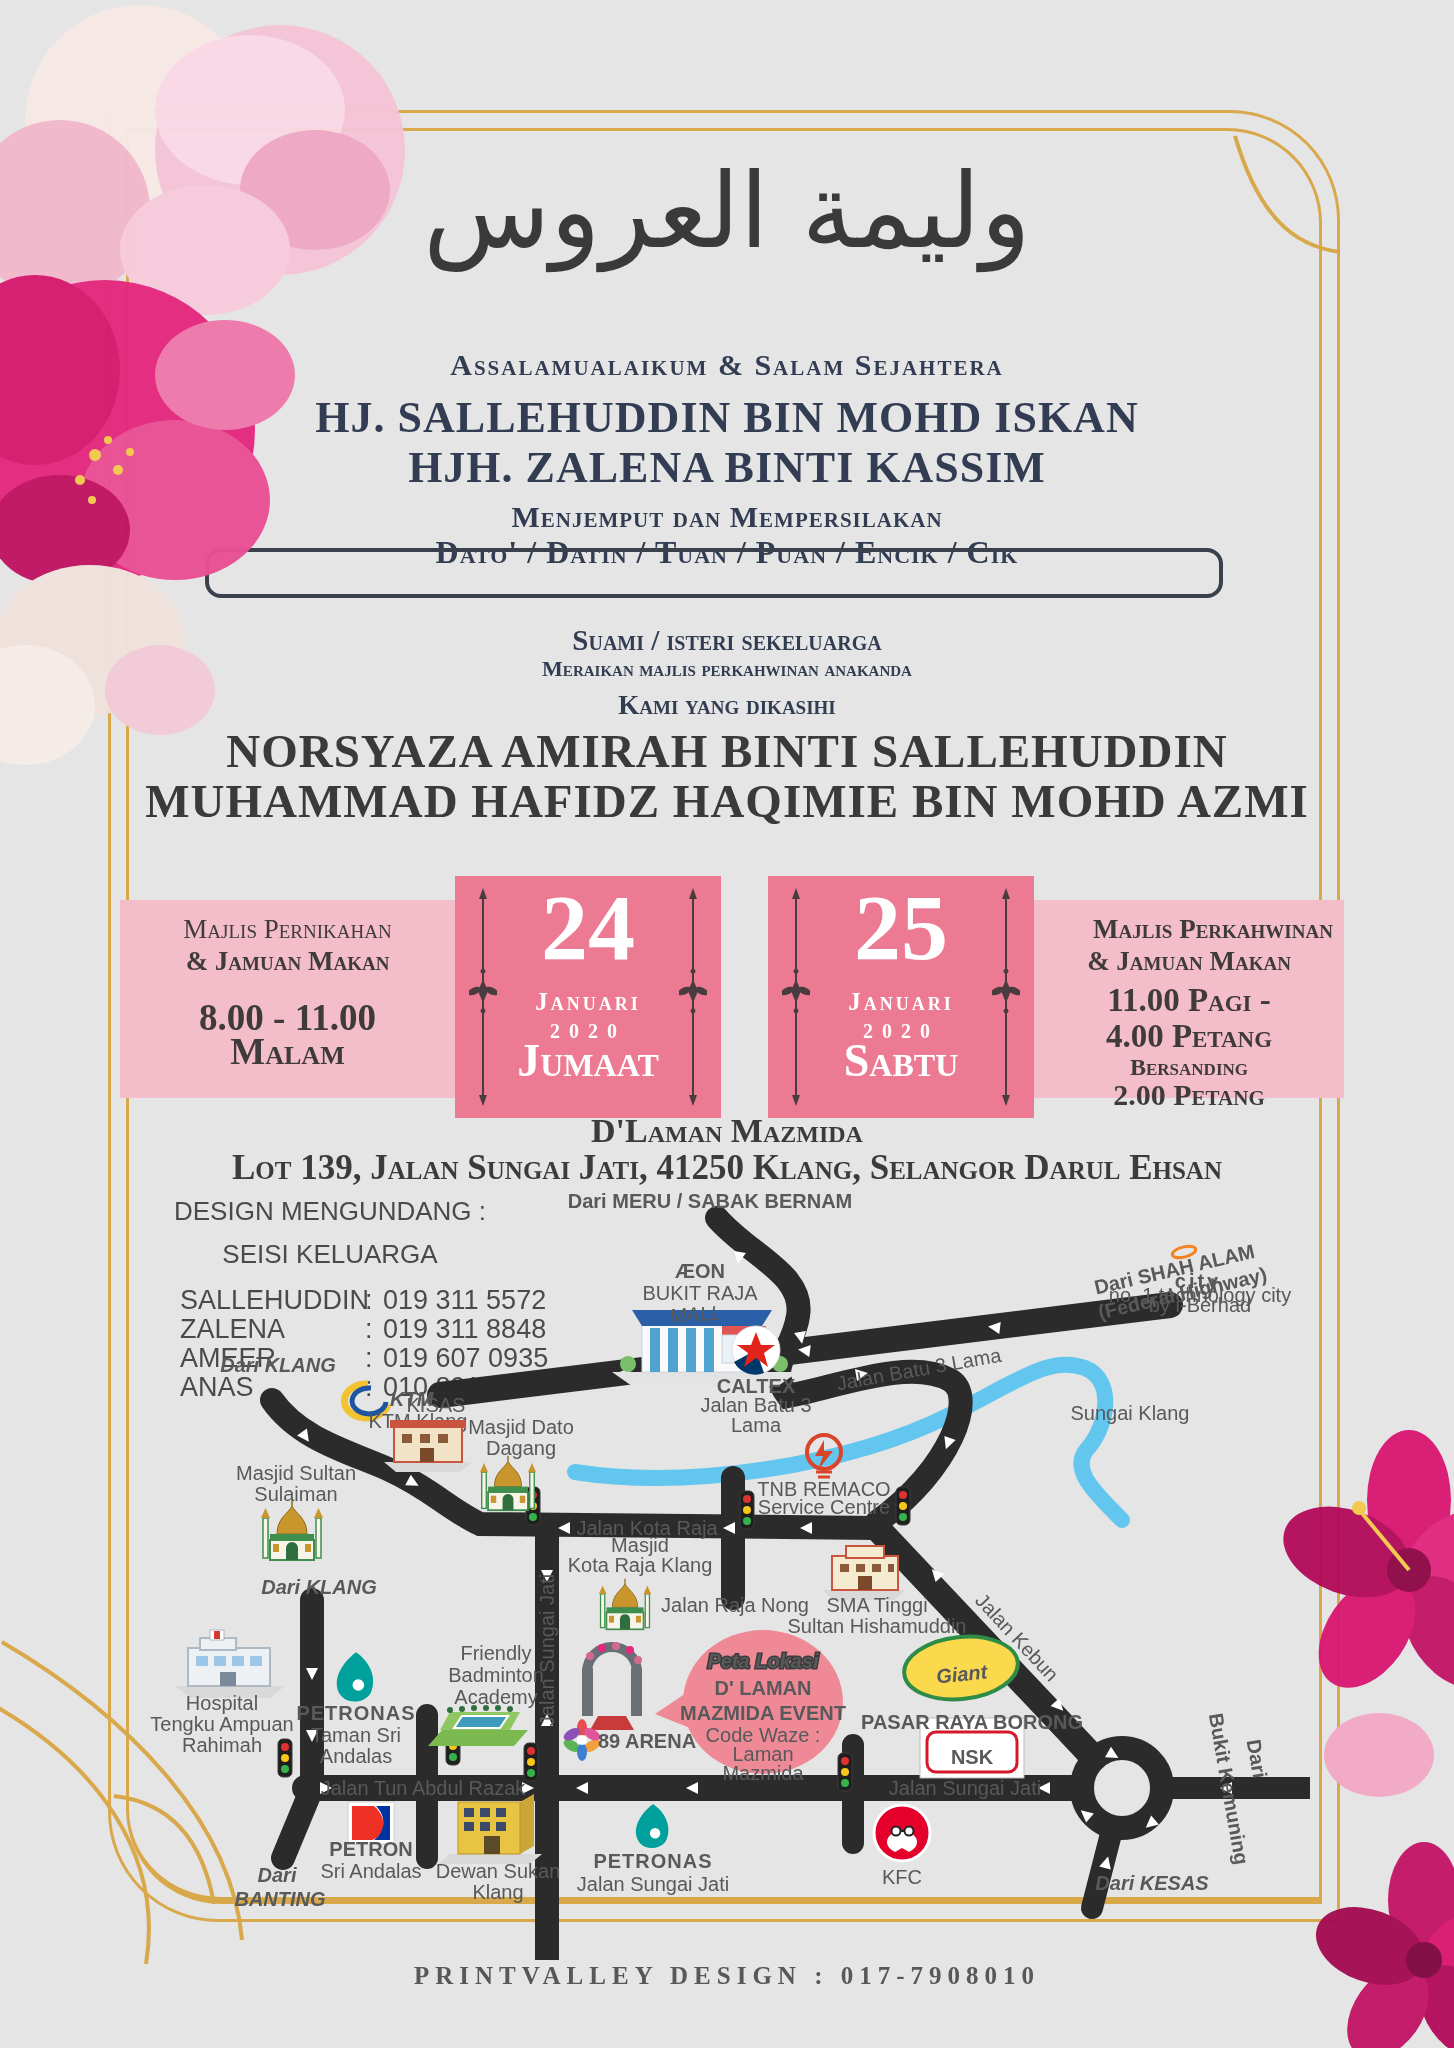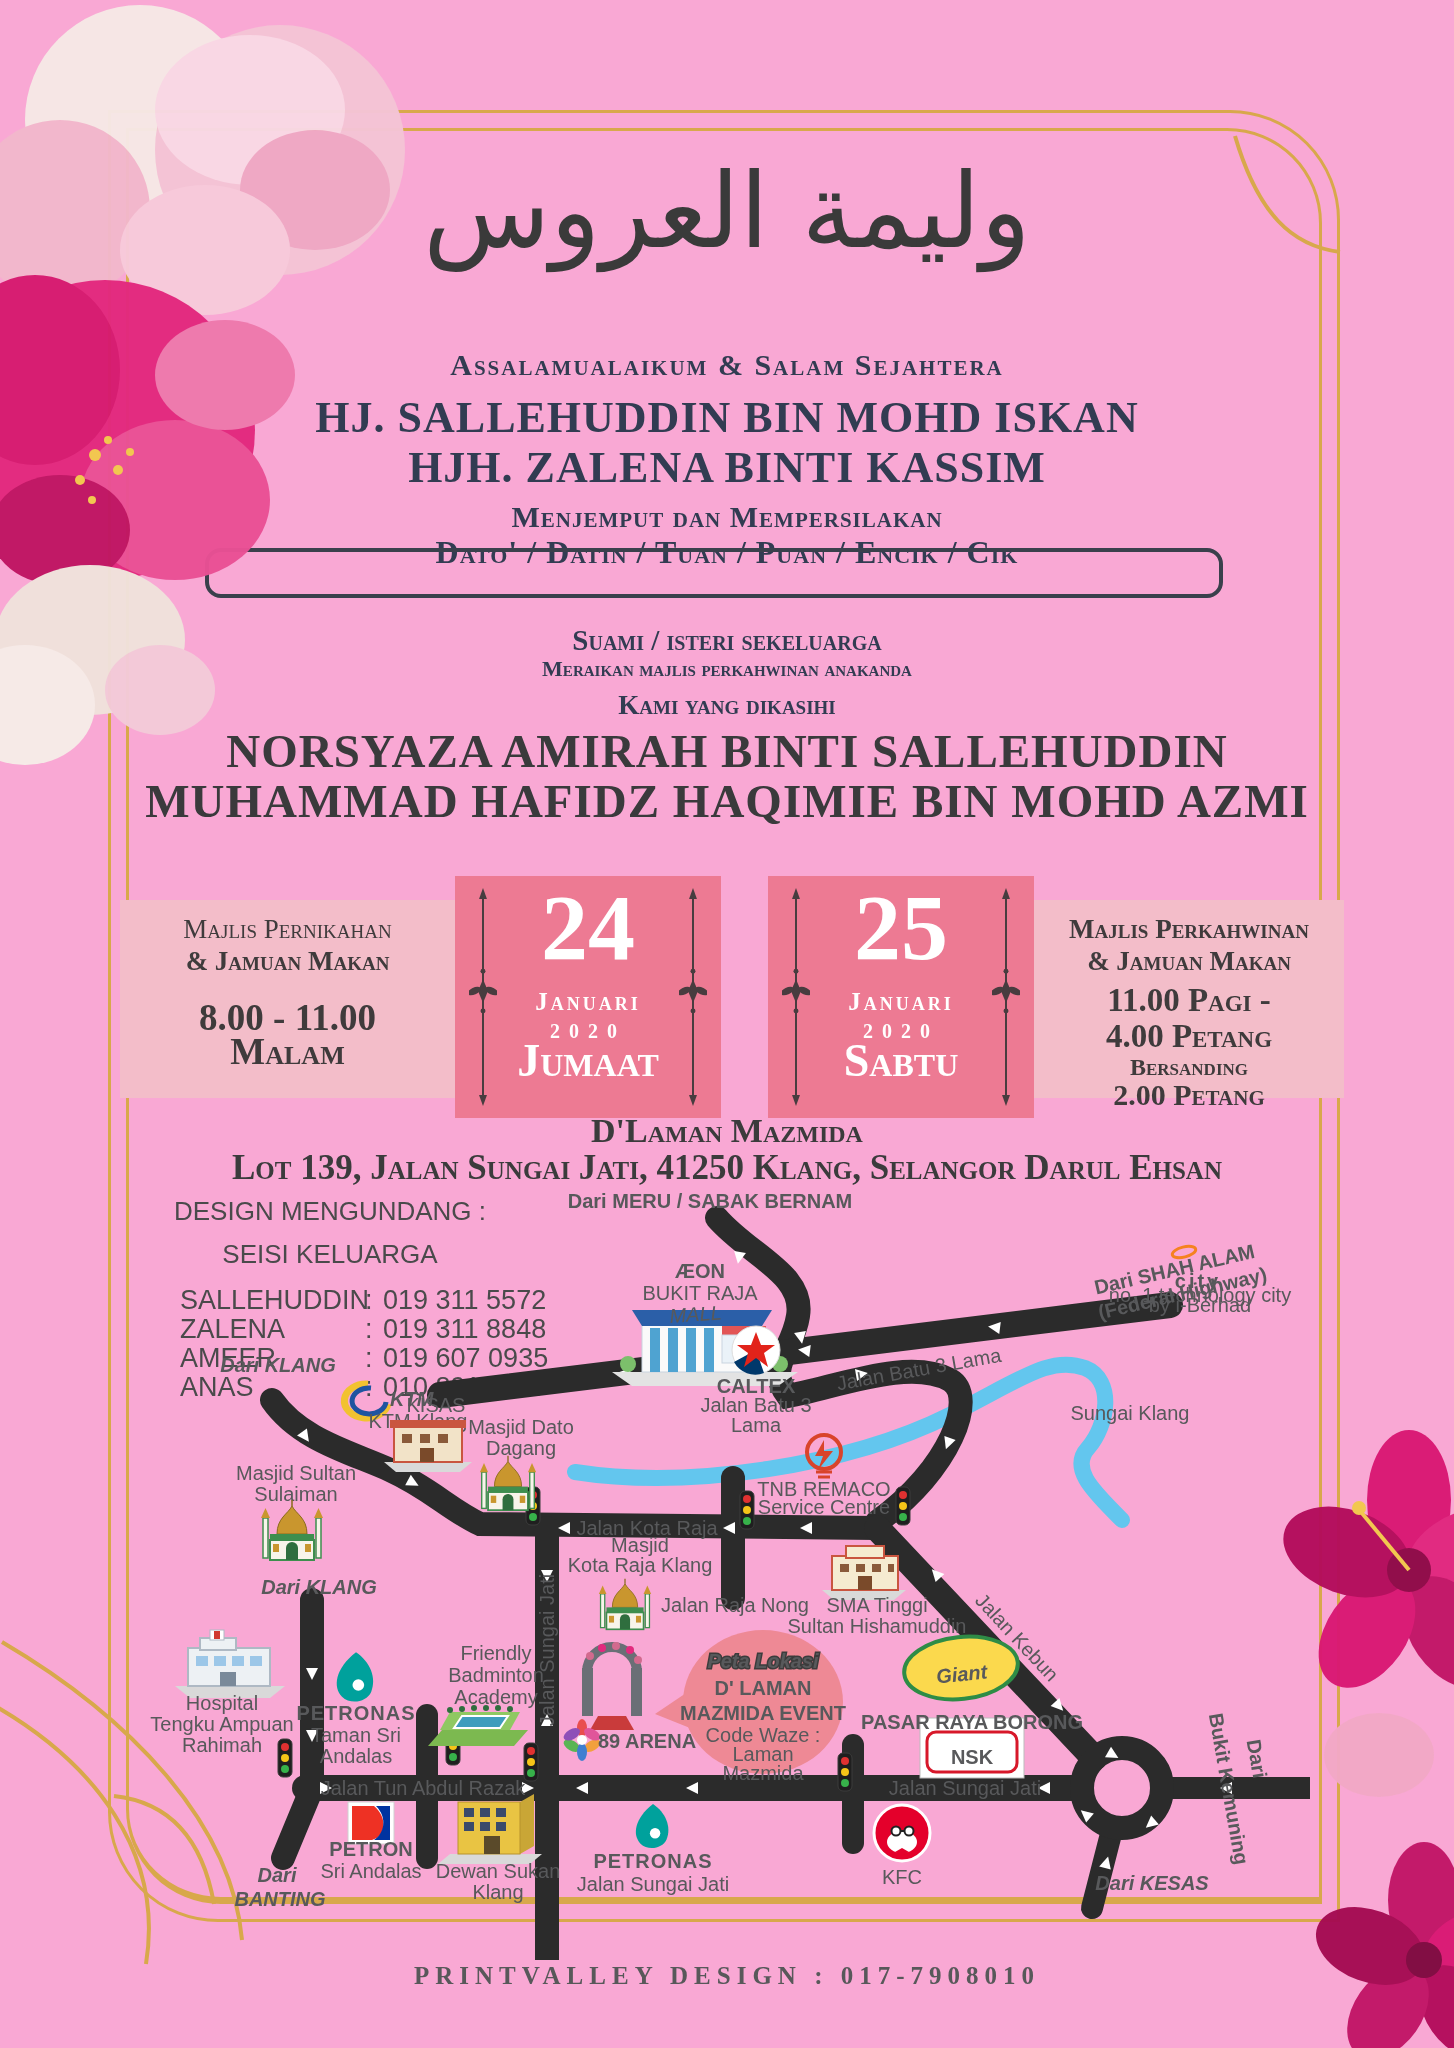--- a/index.html
+++ b/index.html
@@ -1,16 +1,16 @@
 <!DOCTYPE html>
 <html><head>
 <meta charset="utf-8">
 <style>
   html,body{margin:0;padding:0;background:#888;}
-  .page{position:relative;width:1454px;height:2048px;margin:0 auto;background:#f9a8d4;overflow:hidden;
+  .page{position:relative;width:1454px;height:2048px;margin:0 auto;background:#e5e5e5;overflow:hidden;
         font-family:"Liberation Serif",serif;}
   .abs{position:absolute;}
   .ctr{left:130px;width:1194px;text-align:center;}
   .navy{color:#323C52;}
   .sc{font-variant:small-caps;}
 
   
   .frame-outer{left:108px;top:110px;width:1232px;height:1812px;border:3px solid #D8A84B;
                border-radius:0 110px 0 110px;box-sizing:border-box;}
   .frame-inner{left:126px;top:128px;width:1196px;height:1776px;border:3px solid #D8A84B;
@@ -37,21 +37,21 @@
   .bl-left{left:120px;width:335px;}
   .bl-right{left:1034px;width:310px;}
   .datebox{top:876px;width:266px;height:242px;background:#ED7A93;}
   .db1{left:455px;} .db2{left:768px;}
   .band-light div,.datebox div{position:absolute;left:0;width:100%;text-align:center;color:#3F3B3C;}
   .datebox div{color:#ffffff;}
   .b-l1{top:14px;font-size:27px;font-weight:normal;}
   .b-l2{top:46px;font-size:27px;font-weight:bold;}
   .b-time{top:86px;font-size:37px;font-weight:bold;margin-top:10px;}
   .b-per{top:130px;font-size:37px;font-weight:bold;}
-  .r-l1{top:14px;font-size:27px;font-weight:bold;}
+  .r-l1{top:14px;font-size:27px;font-weight:bold;padding-left:24px;}
   .r-l2{top:46px;font-size:27px;font-weight:bold;}
   .r-t1{top:82px;font-size:33px;font-weight:bold;}
   .r-t2{top:118px;font-size:33px;font-weight:bold;}
   .r-b{top:154px;font-size:24px;font-weight:bold;}
   .r-bt{top:178px;font-size:30px;font-weight:bold;}
   .d-day{top:4px;font-size:94px;font-weight:bold;line-height:1;}
   .d-mon{top:112px;font-size:25px;font-weight:bold;letter-spacing:3px;}
   .d-yr{top:144px;font-size:20px;font-weight:bold;letter-spacing:9px;}
   .d-wk{top:158px;font-size:46px;font-weight:bold;}
 

